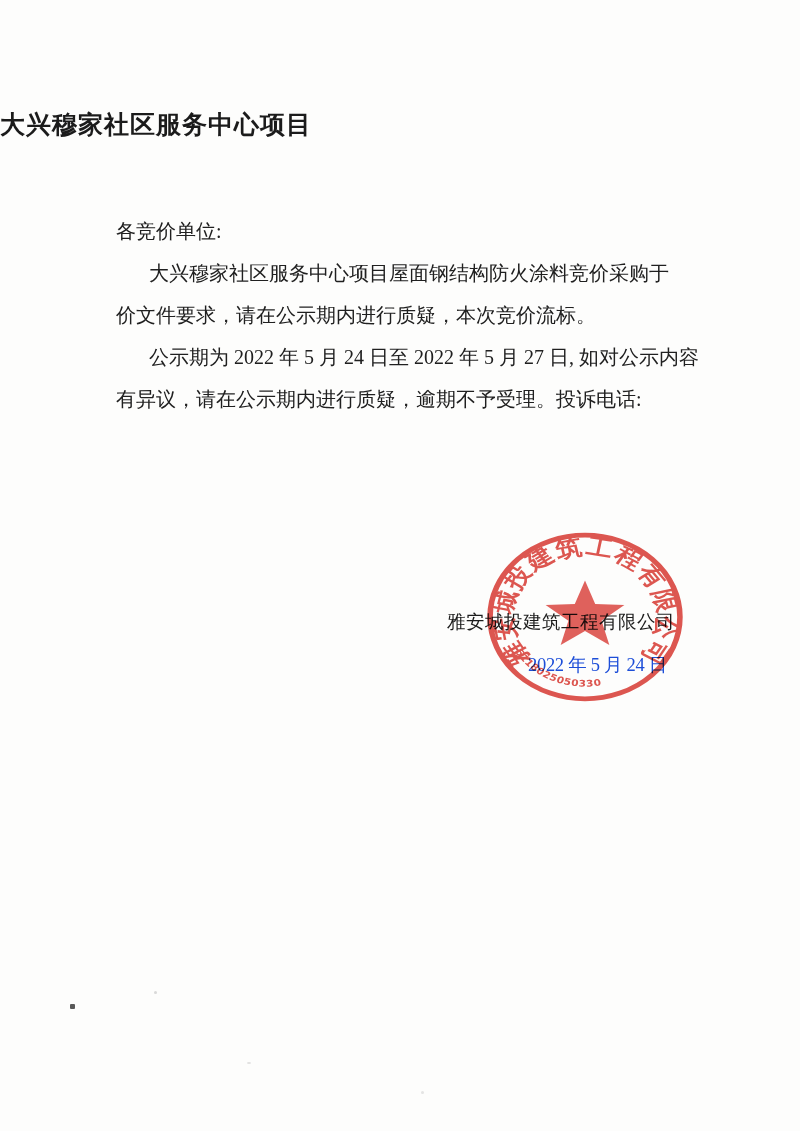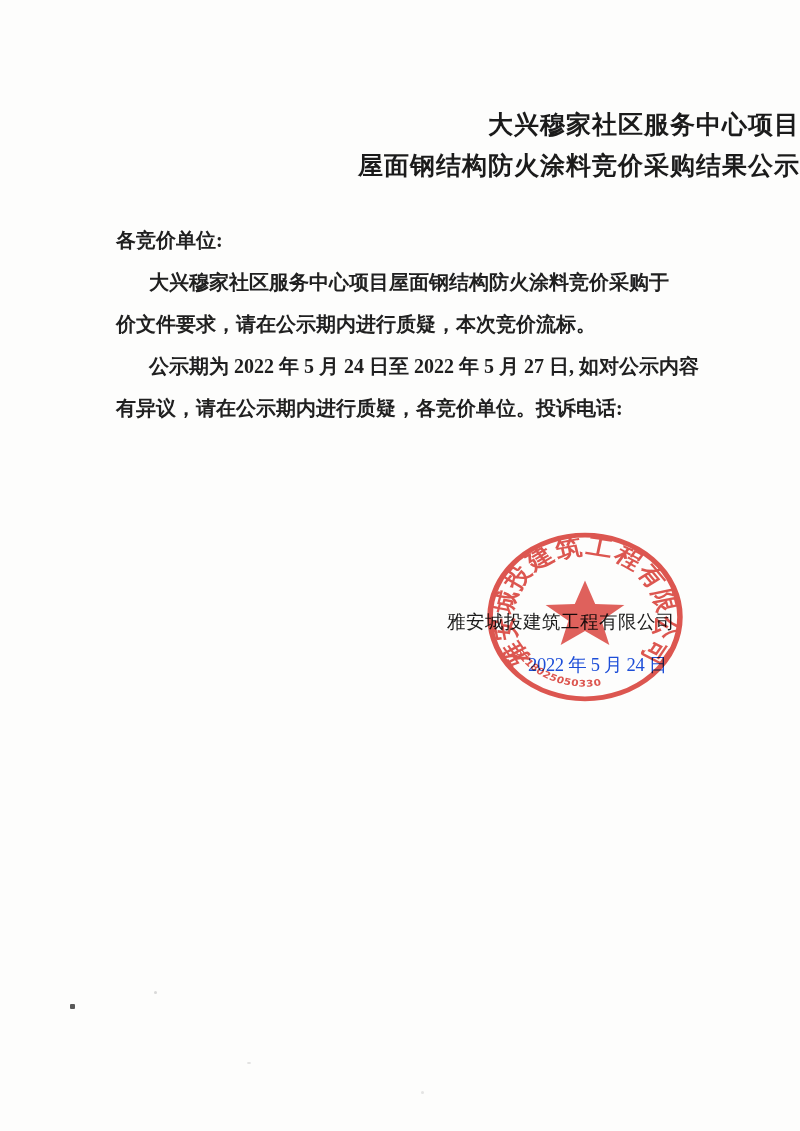--- a/index.html
+++ b/index.html
@@ -11,36 +11,35 @@
     background: #fdfdfc;
     overflow: hidden;
     font-family: "Liberation Serif", "DejaVu Serif", serif;
     color: #1e1e1e;
   }
   .title-block {
     position: absolute;
     top: 104px;
     left: 0;
     width: 100%;
-    text-align: right;
+    text-align: left;
     font-size: 25px;
     line-height: 41px;
     font-weight: 600;
     letter-spacing: 1px;
     color: #1b1b1b;
   }
   .body-block {
     position: absolute;
-    top: 219px;
+    top: 210px;
     left: 116px;
     width: 572px;
     font-size: 20px;
     line-height: 42px;
     color: #202020;
-    font-weight: bold;
   }
   .body-line { white-space: nowrap; }
   .body-line.indented { text-indent: 33px; }
   .sig-company {
     position: absolute;
     left: 447px;
     top: 609px;
     font-size: 18.5px;
     letter-spacing: 0.5px;
     color: #1c1c1c;
@@ -86,29 +85,28 @@
   .speck-3 { left: 247px; top: 1062px; width: 4px; height: 2px; background: #c6c6c6; opacity: .5; }
   .speck-4 { left: 421px; top: 1091px; width: 3px; height: 3px; background: #cccccc; opacity: .5; }
 </style>
 </head>
 <body>
 
 <div class="page">
 
   <div class="title-block">
     <div>大兴穆家社区服务中心项目</div>
-    <div>屋面钢结构防火涂料竞价采购结果公示</div>
   </div>
 
   <div class="body-block">
     <div class="body-line">各竞价单位:</div>
     <div class="body-line indented">大兴穆家社区服务中心项目屋面钢结构防火涂料竞价采购于</div>
     <div class="body-line">价文件要求，请在公示期内进行质疑，本次竞价流标。</div>
     <div class="body-line indented">公示期为 2022 年 5 月 24 日至 2022 年 5 月 27 日, 如对公示内容</div>
-    <div class="body-line">有异议，请在公示期内进行质疑，各竞价单位。投诉电话:</div>
+    <div class="body-line">有异议，请在公示期内进行质疑，逾期不予受理。投诉电话:</div>
   </div>
 
   <div class="sig-company">雅安城投建筑工程有限公司</div>
   <div class="sig-date">2022 年 5 月 24 日</div>
 
   <div class="seal">
     <svg viewBox="0 0 200 200" preserveAspectRatio="none" aria-hidden="true">
       <defs>
         <path id="arcTop" d="M 46.5 148.2 A 72 72 0 1 1 153.5 148.2" fill="none"></path>
         <path id="arcBottom" d="M 30.7 140 A 80 80 0 0 0 120.7 177.3" fill="none"></path>

